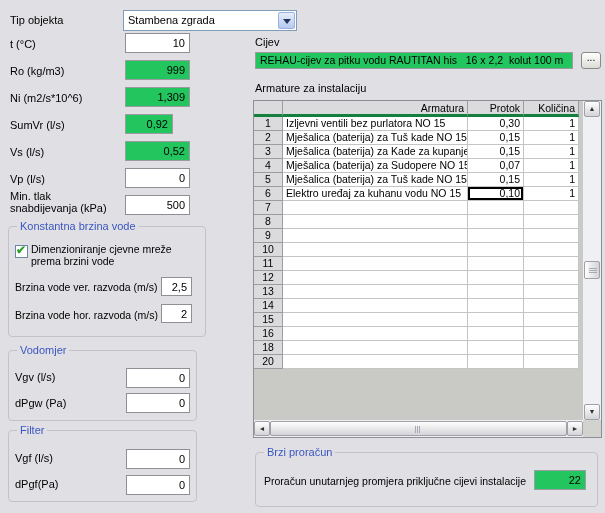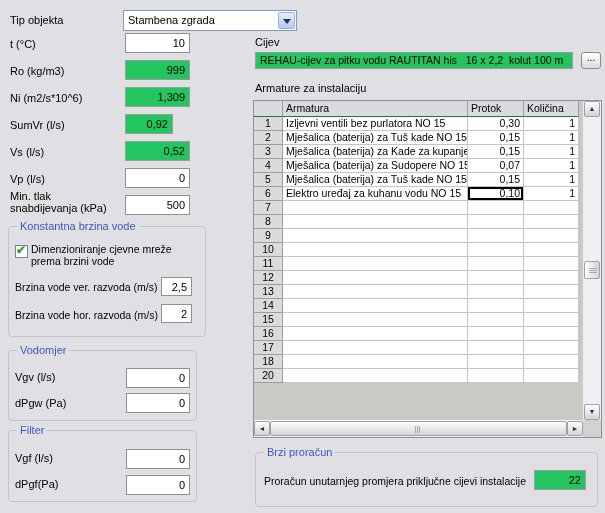--- a/index.html
+++ b/index.html
@@ -41,21 +41,21 @@
   .g-row.head { height:16px; }
   .gc { flex:none; border-right:1px solid #c4c4c4; border-bottom:1px solid #c4c4c4;
         background:#fff; font-size:10.5px; padding:0 3px; line-height:13px;
         overflow:hidden; white-space:nowrap; }
   .gc.num { width:29px; background:#dbdbde; border-right:1px solid #9c9ca2;
             border-bottom:1px solid #9c9ca2; text-align:center; }
   .gc.a { width:185px; }
   .gc.p { width:56px; text-align:right; }
   .gc.k { width:55px; text-align:right; }
   .g-row.head .gc { background:#dbdbde; border-right:1px solid #9c9ca2;
-                    border-bottom:1px solid #15803d; text-align:left; line-height:15px; }
+                    border-bottom:3px solid #15803d; text-align:right; line-height:15px; }
   .gc.sel { box-shadow: inset 0 0 0 2px #000; }
 
   
   .vscroll { position:absolute; top:0; right:0; width:18px; height:319px; background:#eef0f4; }
   .hscroll { position:absolute; left:0; bottom:0; width:329px; height:17px; background:#eef0f4; }
   .sb-btn { position:absolute; background:linear-gradient(#fefefe,#d4d4d8);
             border:1px solid #9fa0a8; border-radius:2px; color:#303036;
             font-size:7px; text-align:center; line-height:13px; }
   .sb-btn.up   { left:1px; top:0;    width:16px; height:16px; }
   .sb-btn.down { left:1px; bottom:0; width:16px; height:16px; }
@@ -243,26 +243,20 @@
             <div class="gc p"></div>
             <div class="gc k"></div>
           </div>
           <div class="g-row">
             <div class="gc num">16</div>
             <div class="gc a"></div>
             <div class="gc p"></div>
             <div class="gc k"></div>
           </div>
           <div class="g-row">
-            <div class="gc num">17</div>
-            <div class="gc a"></div>
-            <div class="gc p"></div>
-            <div class="gc k"></div>
-          </div>
-          <div class="g-row">
             <div class="gc num">18</div>
             <div class="gc a"></div>
             <div class="gc p"></div>
             <div class="gc k"></div>
           </div>
           <div class="g-row">
             <div class="gc num">20</div>
             <div class="gc a"></div>
             <div class="gc p"></div>
             <div class="gc k"></div>

